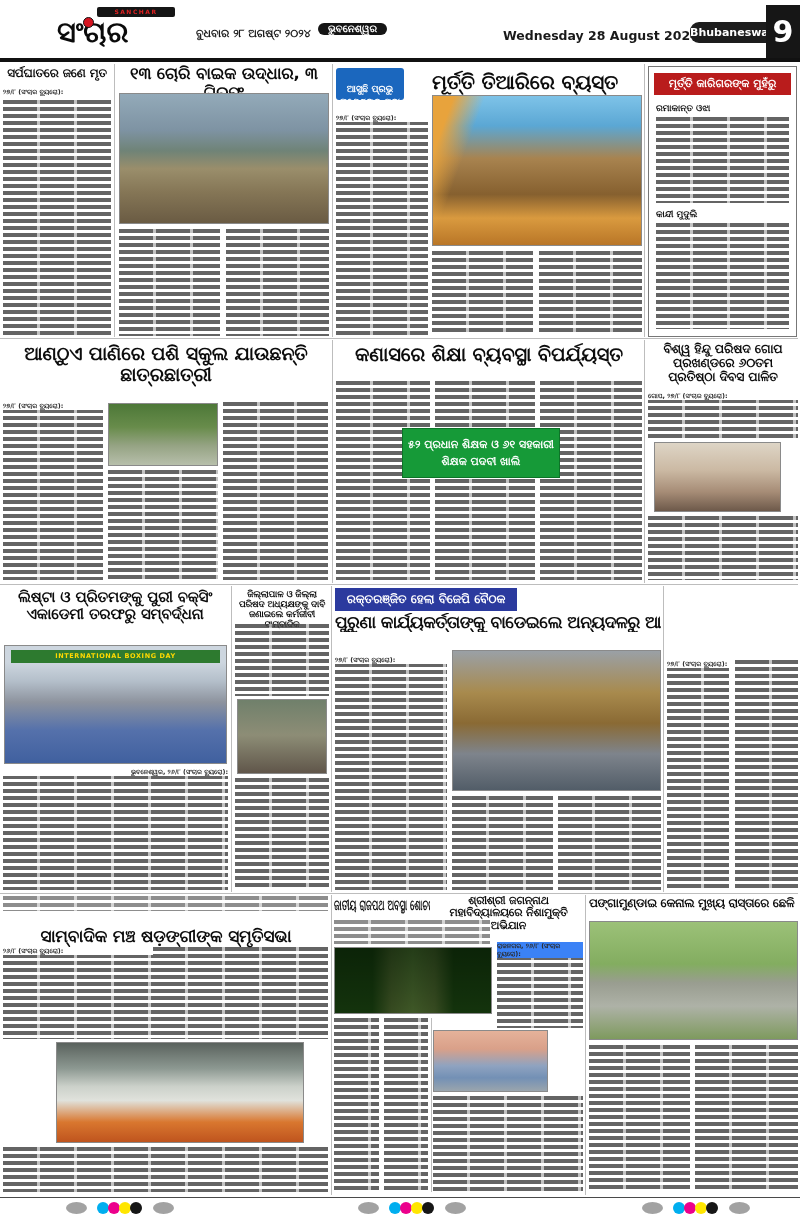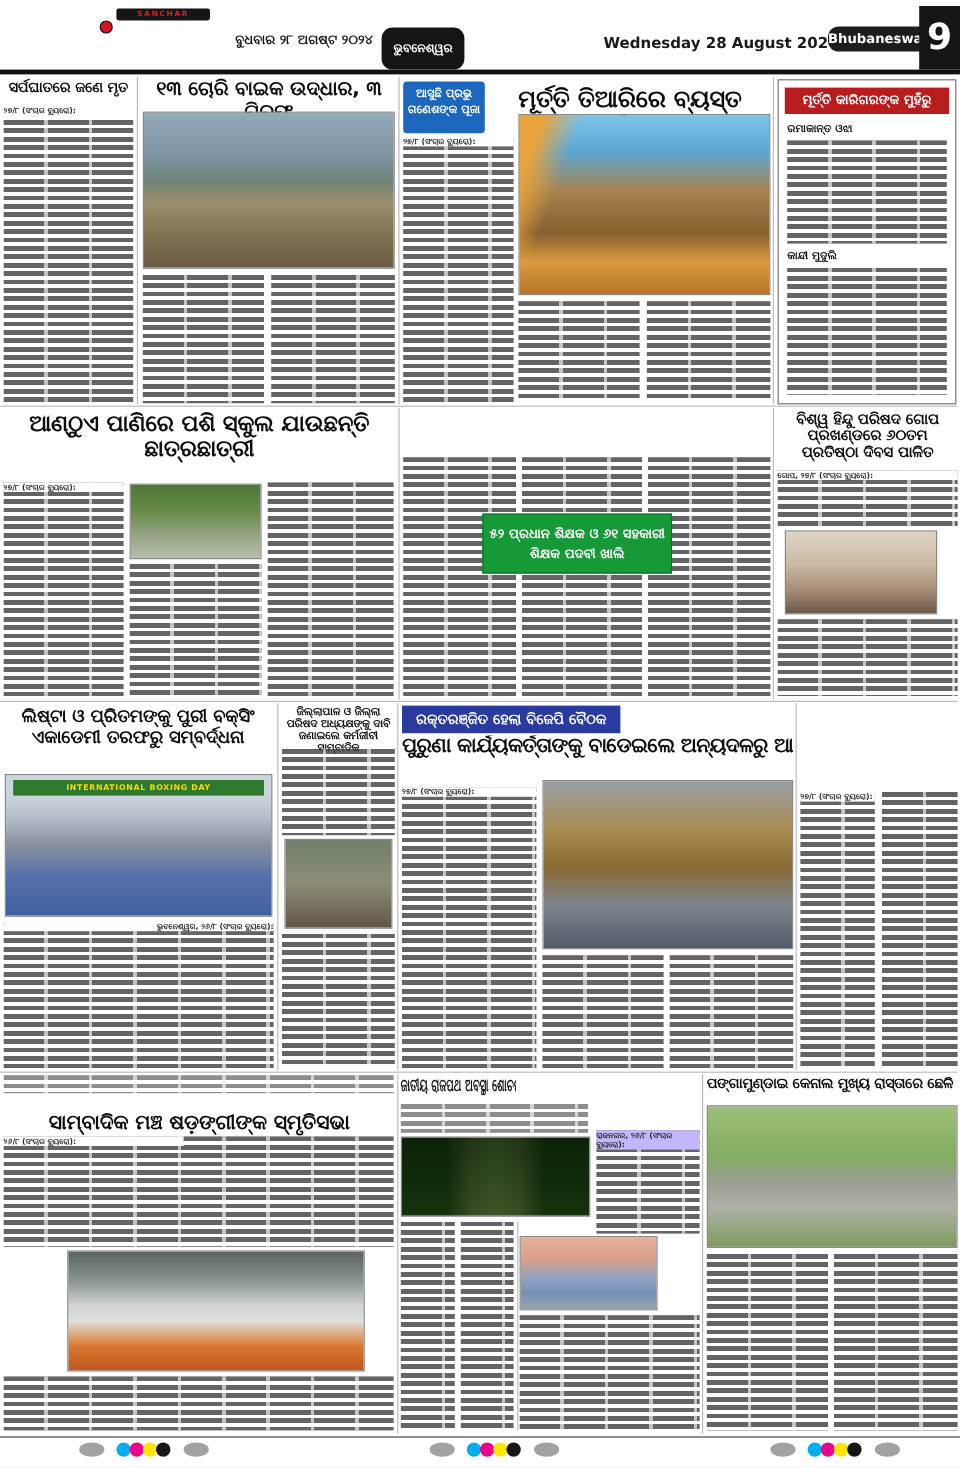--- a/index.html
+++ b/index.html
@@ -17,40 +17,40 @@
   .hrule{height:1px;background:#bdbdbd;}
   .photo{border:1px solid #8a8a8a;box-sizing:border-box;}
   
   #mast-logo{left:57px;top:7px;width:120px;height:50px;}
   #logo-strip{position:absolute;left:40px;top:0;width:78px;height:10px;background:#151515;border-radius:2px;
               color:#e02020;font-size:6px;font-weight:bold;text-align:center;line-height:10px;letter-spacing:1.5px;}
   #logo-text{position:absolute;left:0;top:8px;width:120px;font-size:29px;font-weight:bold;color:#0a0a0a;line-height:1.2;}
   #logo-dot{position:absolute;left:26px;top:10px;width:9px;height:9px;background:#d61420;border:1.5px solid #111;border-radius:50%;}
   #mast-date-od{left:196px;top:27px;font-size:11px;font-weight:bold;color:#1a1a1a;}
   #mast-badge-od{left:318px;top:23px;background:#151515;color:#fff;font-size:10px;font-weight:bold;
-                 padding:12px 10px;border-radius:9px;}
+                 padding:0 10px;border-radius:9px;}
   #mast-date-en{left:503px;top:28px;font-size:12.5px;font-weight:bold;color:#1a1a1a;}
   #mast-badge-en{left:690px;top:22px;width:78px;background:#1d1d1d;color:#fff;font-size:11px;font-weight:bold;
                  text-align:center;padding:4px 0;border-radius:9px 0 0 9px;}
   #mast-pagenum{left:766px;top:5px;width:34px;height:53px;background:#161616;color:#fff;font-size:30px;
                 font-weight:bold;text-align:center;line-height:53px;}
   #header-rule{left:0;top:58px;width:800px;height:4px;background:#111;}
   
   #a1-hl{left:2px;top:67px;width:110px;font-size:12px;}
   #a1-by{left:3px;top:88px;width:108px;}
   #a1-gk{left:3px;top:100px;width:108px;height:235px;}
   #r1-v1{left:114px;top:64px;height:273px;}
   #a2-hl{left:118px;top:65px;width:212px;font-size:16.5px;}
   #a2-ph{left:119px;top:93px;width:210px;height:131px;
          background:linear-gradient(180deg,#93aab9 0%,#7e93a3 28%,#6f8377 44%,#9a8e6b 58%,#857656 76%,#6a5b43 100%);}
   #a2-gk1{left:119px;top:229px;width:101px;height:107px;}
   #a2-gk2{left:226px;top:229px;width:103px;height:107px;}
   #r1-v2{left:332px;top:64px;height:273px;}
-  #a3-kick{left:336px;top:68px;width:68px;height:43px;background:#1b67be;color:#fff;font-size:9.5px;font-weight:bold;
-           text-align:center;line-height:1.35;padding-top:5px;box-sizing:border-box;border-radius:3px;}
+  #a3-kick{left:336px;top:68px;width:68px;height:32px;background:#1b67be;color:#fff;font-size:9.5px;font-weight:bold;
+           text-align:center;line-height:1.35;padding-top:15px;box-sizing:border-box;border-radius:3px;}
   #a3-hl{left:408px;top:71px;width:234px;font-size:20px;}
   #a3-gkL{left:336px;top:114px;width:92px;height:221px;}
   #a3-by{left:336px;top:114px;width:92px;background:#fff;}
   #a3-ph{left:432px;top:95px;width:210px;height:151px;
          background:linear-gradient(110deg,#e8a33c 0%,#e8a33c 8%,rgba(232,163,60,0) 20%),
                     linear-gradient(180deg,#7ec3e8 0%,#5ba7d4 20%,#a8834f 42%,#86602f 66%,#d99a3f 82%,#b97627 100%);}
   #a3-gk1{left:432px;top:251px;width:101px;height:84px;}
   #a3-gk2{left:539px;top:251px;width:103px;height:84px;}
   #r1-v3{left:644px;top:64px;height:273px;}
   #a4-box{left:648px;top:66px;width:149px;height:271px;border:1px solid #777;box-sizing:border-box;background:#fff;}
@@ -127,21 +127,21 @@
   #a13-hlwrap{left:334px;top:897px;width:96px;height:18px;overflow:hidden;}
   #a13-hl{font-weight:bold;font-size:14.5px;white-space:nowrap;transform:scaleX(0.58);transform-origin:0 0;}
   #a13-gkpre{left:334px;top:920px;width:156px;height:24px;}
   #a13-ph{left:334px;top:947px;width:158px;height:67px;
           background:linear-gradient(90deg,#3d6b31 0%,#3d6b31 24%,#ab9c82 36%,#c5b89d 50%,#ab9c82 64%,#3d6b31 76%,#3d6b31 100%),
                      linear-gradient(180deg,#2f5427 0%,#527a40 100%);background-blend-mode:multiply;}
   #a13-gk1{left:334px;top:1018px;width:45px;height:174px;}
   #a13-gk2{left:384px;top:1018px;width:44px;height:174px;}
   #r4-v2{left:431px;top:1018px;height:174px;}
   #a14-hl{left:433px;top:895px;width:151px;font-size:11px;}
-  #a14-by{left:497px;top:942px;width:86px;background:#c4b5fd;}
+  #a14-by{left:497px;top:942px;width:86px;background:#3b82f6;}
   #a14-gk1{left:497px;top:942px;width:86px;height:86px;}
   #a14-ph{left:433px;top:1030px;width:115px;height:62px;
           background:linear-gradient(180deg,#e5b29a 0%,#d9a089 30%,#8fa3c0 58%,#7390b5 78%,#9aa5ad 100%);}
   #a14-gk2{left:433px;top:1096px;width:150px;height:96px;}
   #r4-v3{left:585px;top:895px;height:300px;}
   #a15-hl{left:589px;top:897px;width:209px;font-size:12px;white-space:nowrap;overflow:hidden;letter-spacing:-0.4px;}
   #a15-ph{left:589px;top:921px;width:209px;height:119px;
           background:linear-gradient(180deg,#9cc178 0%,#83ad60 36%,#999d90 52%,#aeb2a7 72%,#7e9a5e 100%);}
   #a15-gk1{left:589px;top:1045px;width:101px;height:147px;}
   #a15-gk2{left:695px;top:1045px;width:103px;height:147px;}
@@ -154,20 +154,21 @@
   .d-sp{width:11px;}
   .d-c{background:#00aeef;} .d-m{background:#ec008c;} .d-y{background:#ffe600;} .d-k{background:#161616;}
 </style>
 </head>
 <body>
 
 <div id="canvas">
 
   <div class="abs" id="mast-logo">
     <div id="logo-strip">SANCHAR</div>
+    <div id="logo-text">ସଂଚାର</div>
     <div id="logo-dot"></div>
   </div>
   <div class="abs" id="mast-date-od">ବୁଧବାର ୨୮ ଅଗଷ୍ଟ ୨୦୨୪</div>
   <div class="abs" id="mast-badge-od">ଭୁବନେଶ୍ୱର</div>
   <div class="abs" id="mast-date-en">Wednesday 28 August 2024</div>
   <div class="abs" id="mast-badge-en">Bhubaneswar</div>
   <div class="abs" id="mast-pagenum">9</div>
   <div class="abs" id="header-rule"></div>
 
   <div class="abs hl" id="a1-hl">ସର୍ପଘାତରେ ଜଣେ ମୃତ</div>
@@ -200,20 +201,21 @@
   <div class="abs hrule" id="hr1"></div>
 
   <div class="abs hl" id="a5-hl">ଆଣ୍ଠୁଏ ପାଣିରେ ପଶି ସ୍କୁଲ ଯାଉଛନ୍ତି ଛାତ୍ରଛାତ୍ରୀ</div>
   <div class="abs gk" id="a5-gk1"></div>
   <div class="abs by" id="a5-by">୨୭/୮ (ସଂଚାର ବ୍ୟୁରୋ):</div>
   <div class="abs photo" id="a5-ph"></div>
   <div class="abs gk" id="a5-gk2"></div>
   <div class="abs gk" id="a5-gk3"></div>
   <div class="abs vrule" id="r2-v1"></div>
 
+  <div class="abs hl" id="a6-hl">କଣାସରେ ଶିକ୍ଷା ବ୍ୟବସ୍ଥା ବିପର୍ଯ୍ୟସ୍ତ</div>
   <div class="abs gk" id="a6-gk1"></div>
   <div class="abs gk" id="a6-gk2"></div>
   <div class="abs gk" id="a6-gk3"></div>
   <div class="abs" id="a6-green">୫୨ ପ୍ରଧାନ ଶିକ୍ଷକ ଓ ୬୧ ସହକାରୀ ଶିକ୍ଷକ ପଦବୀ ଖାଲି</div>
   <div class="abs vrule" id="r2-v2"></div>
 
   <div class="abs hl" id="a7-hl">ବିଶ୍ୱ ହିନ୍ଦୁ ପରିଷଦ ଗୋପ ପ୍ରଖଣ୍ଡରେ ୬୦ତମ ପ୍ରତିଷ୍ଠା ଦିବସ ପାଳିତ</div>
   <div class="abs gk" id="a7-gk1"></div>
   <div class="abs by" id="a7-by">ଗୋପ, ୨୭/୮ (ସଂଚାର ବ୍ୟୁରୋ):</div>
   <div class="abs photo" id="a7-ph"></div>
@@ -258,20 +260,21 @@
 
   <div class="abs" id="a13-hlwrap">
     <div id="a13-hl">ଜାତୀୟ ରାଜପଥ ଅବସ୍ଥା ଶୋଚନୀୟ</div>
   </div>
   <div class="abs gk gk-light" id="a13-gkpre"></div>
   <div class="abs photo" id="a13-ph"></div>
   <div class="abs gk" id="a13-gk1"></div>
   <div class="abs gk" id="a13-gk2"></div>
   <div class="abs vrule" id="r4-v2"></div>
 
+  <div class="abs hl" id="a14-hl">ଶ୍ରୀଶ୍ରୀ ଜଗନ୍ନାଥ ମହାବିଦ୍ୟାଳୟରେ ନିଶାମୁକ୍ତି ଅଭିଯାନ</div>
   <div class="abs gk" id="a14-gk1"></div>
   <div class="abs by" id="a14-by">ରାଜନଗର, ୨୬/୮ (ସଂଚାର ବ୍ୟୁରୋ):</div>
   <div class="abs photo" id="a14-ph"></div>
   <div class="abs gk" id="a14-gk2"></div>
   <div class="abs vrule" id="r4-v3"></div>
 
   <div class="abs hl" id="a15-hl">ପଙ୍ଗାମୁଣ୍ଡାଇ କେନାଲ ମୁଖ୍ୟ ରାସ୍ତାରେ ଛେଳି ଅଡୁଆ</div>
   <div class="abs photo" id="a15-ph"></div>
   <div class="abs gk" id="a15-gk1"></div>
   <div class="abs gk" id="a15-gk2"></div>

